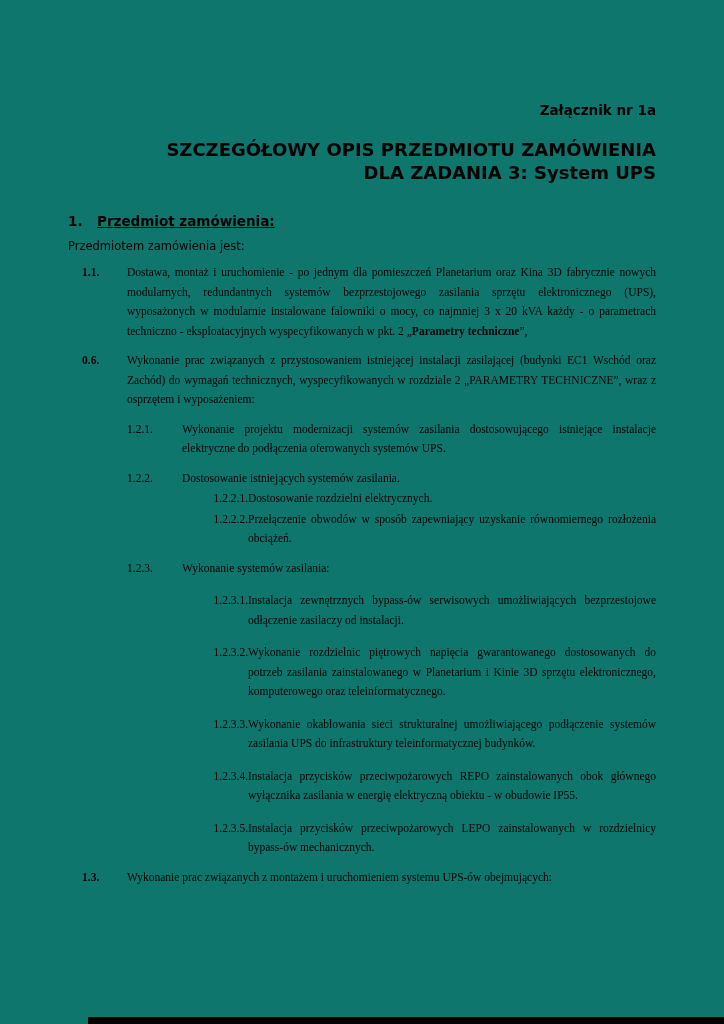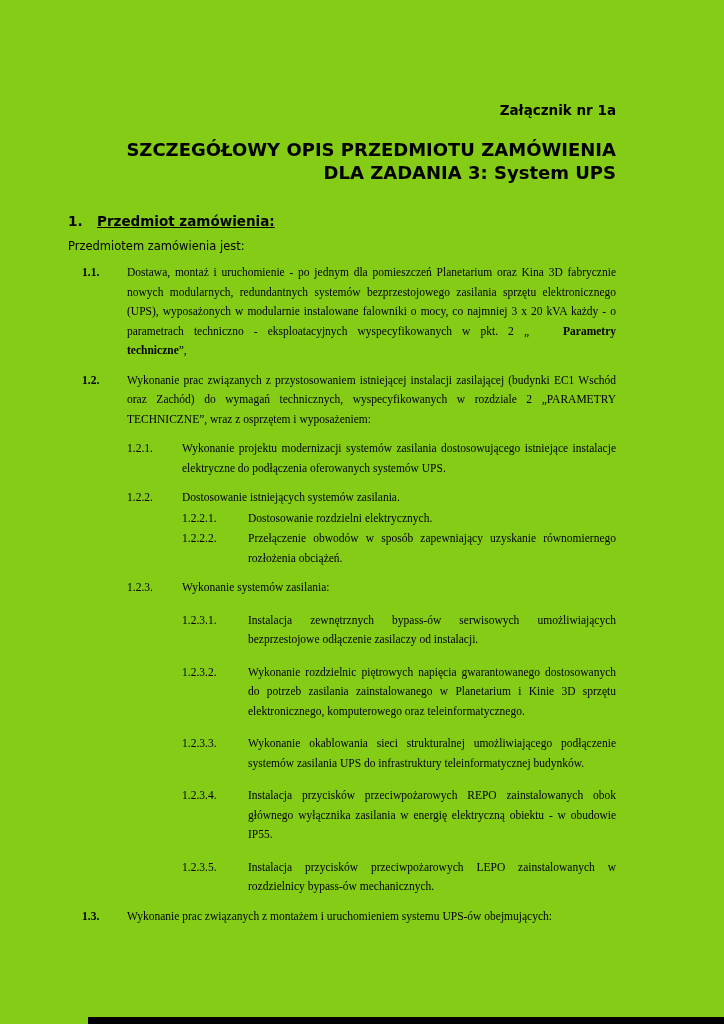--- a/index.html
+++ b/index.html
@@ -5,22 +5,22 @@
   * { margin: 0; padding: 0; box-sizing: border-box; }
   html, body { background: #ffffff; }
   body {
     width: 724px; height: 1024px;
     font-family: "DejaVu Sans", "Liberation Sans", sans-serif;
     color: #000;
   }
   .page {
     position: relative;
     width: 724px; height: 1024px;
-    background: #84cc16;
-    padding: 102px 108px 0 68px;
+    background: #0f766e;
+    padding: 102px 68px 0 68px;
     overflow: hidden;
   }
   .attachment {
     text-align: right;
     font-weight: bold;
     font-size: 13.5px;
   }
   .doc-title {
     margin-top: 20px;
     text-align: right;
@@ -43,24 +43,24 @@
     line-height: 19.5px;
     font-family: Liberation Serif, serif;
   }
   .item .num { flex: 0 0 auto; }
   .item .body { flex: 1 1 auto; text-align: justify; }
   .lvl1 { padding-left: 14px; }
   .lvl1 > .num { width: 45px; font-weight: bold; }
   .lvl2 { padding-left: 59px; }
   .lvl2 > .num { width: 55px; }
   .lvl3 { padding-left: 114px; }
-  .lvl3 > .num { width: 66px; }
+  .lvl3 > .num { width: 66px; text-align: right; }
   .tight { margin-top: 1px; }
   .spaced { margin-top: 13px; }
-  .b { font-weight: bold; margin-left: 34px; }
+  .b { font-weight: bold; }
   .bottom-bar {
     position: absolute;
     bottom: 0; left: 88px; right: 0;
     height: 7px;
     background: #000;
   }
 </style>
 </head>
 <body>
 
@@ -78,21 +78,21 @@
   </div>
 
   <p class="intro">Przedmiotem zamówienia jest:</p>
 
   <div class="item lvl1">
     <span class="num">1.1.</span>
     <div class="body"><span>Dostawa, montaż i uruchomienie - po jednym dla pomieszczeń Planetarium oraz Kina 3D fabrycznie nowych modularnych, redundantnych systemów bezprzestojowego zasilania sprzętu elektronicznego (UPS), wyposażonych w modularnie instalowane falowniki o mocy, co najmniej 3 x 20 kVA każdy - o parametrach techniczno - eksploatacyjnych wyspecyfikowanych w pkt. 2 „</span><span class="b">Parametry techniczne</span><span>”,</span></div>
   </div>
 
   <div class="item lvl1">
-    <span class="num">1.2.</span>
+    <span class="num">0.6.</span>
     <div class="body">Wykonanie prac związanych z przystosowaniem istniejącej instalacji zasilającej (budynki EC1 Wschód oraz Zachód) do wymagań technicznych, wyspecyfikowanych w rozdziale 2 „PARAMETRY TECHNICZNE”, wraz z osprzętem i wyposażeniem:</div>
   </div>
 
   <div class="item lvl2">
     <span class="num">1.2.1.</span>
     <div class="body">Wykonanie projektu modernizacji systemów zasilania dostosowującego istniejące instalacje elektryczne do podłączenia oferowanych systemów UPS.</div>
   </div>
 
   <div class="item lvl2">
     <span class="num">1.2.2.</span>

